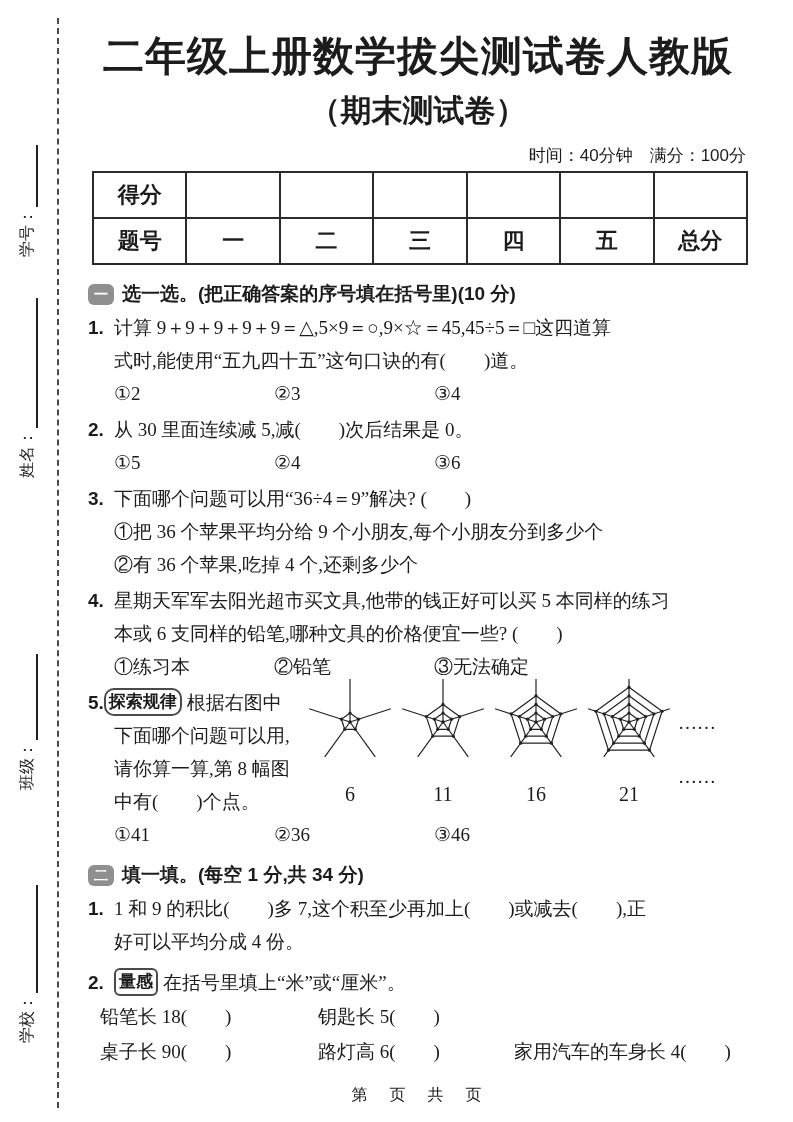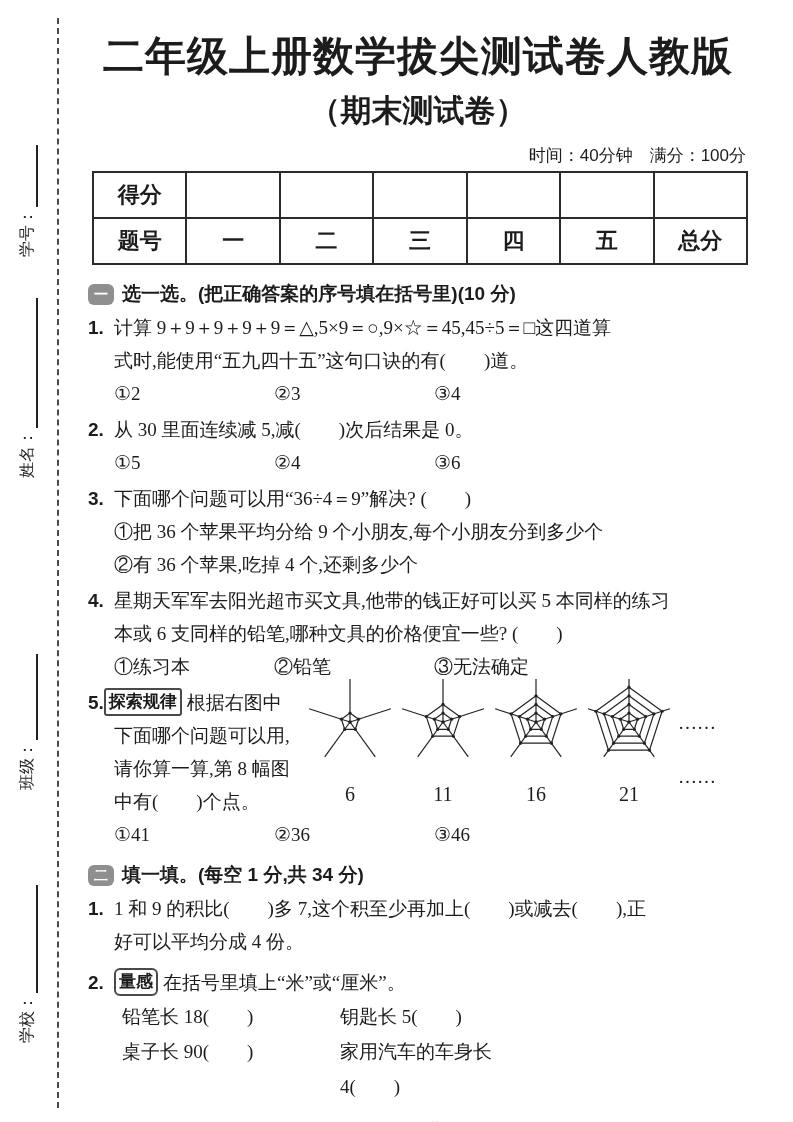--- a/index.html
+++ b/index.html
@@ -30,35 +30,35 @@
   .sect{display:flex;align-items:center;gap:8px;margin-top:15px;
         font-family:"Liberation Sans",sans-serif;font-weight:bold;font-size:19px;line-height:28px;}
   .badge{flex:none;width:26px;height:21px;background:#8f8f8f;border-radius:6px;color:#fff;
          text-align:center;line-height:21px;font-size:14px;font-weight:bold;}
   .q{display:flex;margin-top:3px;font-size:19px;line-height:33px;}
   .qnum{flex:none;width:26px;font-family:"Liberation Sans",sans-serif;font-weight:bold;}
   .qbody{flex:1;}
   .options{display:grid;grid-template-columns:160px 160px 1fr;margin-left:26px;
            font-size:19px;line-height:33px;}
   .subopt{margin-left:26px;font-size:19px;line-height:33px;}
-  .tagbox{display:inline-block;border:2px solid #4a4a4a;border-radius:3px;padding:0 3px;
+  .tagbox{display:inline-block;border:2px solid #4a4a4a;border-radius:10px;padding:0 3px;
           margin-right:5px;font-family:"Liberation Sans",sans-serif;font-weight:bold;
           font-size:17px;line-height:24px;vertical-align:2px;}
   .tagbox.round{border-radius:6px;}
   
   .q5row{display:flex;}
   .q5text{flex:none;width:218px;}
   .q5figs{flex:1;display:flex;align-items:flex-start;gap:5px;margin-top:-10px;}
   .fig{flex:none;text-align:center;}
   .figlabel{font-size:20px;line-height:24px;margin-top:0;}
   .figell{position:relative;flex:none;width:36px;height:120px;font-size:19px;}
   .figell span{position:absolute;left:0;}
   .e1{top:30px;}.e2{top:84px;}
   
-  .fillgrid{display:grid;grid-template-columns:218px 196px 1fr;margin-left:34px;
+  .fillgrid{display:grid;grid-template-columns:218px 196px 1fr;margin-left:12px;
             font-size:19px;line-height:35px;}
   .footer{margin-top:16px;text-align:center;font-family:"Liberation Sans",sans-serif;
           font-size:16px;letter-spacing:3px;}
 </style>
 </head>
 <body>
 
 <div class="page">
 
   <div class="dash"></div>
@@ -289,18 +289,19 @@
       <span class="qbody">
         <span class="tagbox round">量感</span><span>在括号里填上“米”或“厘米”。</span>
       </span>
     </div>
     <div class="fillgrid">
       <span>铅笔长 18(　　)</span>
       <span>钥匙长 5(　　)</span>
     </div>
     <div class="fillgrid">
       <span>桌子长 90(　　)</span>
+      <span>路灯高 6(　　)</span>
       <span>家用汽车的车身长 4(　　)</span>
     </div>
 
     <div class="footer">第　页　共　页</div>
   </div>
 </div>
 
 </body></html>

